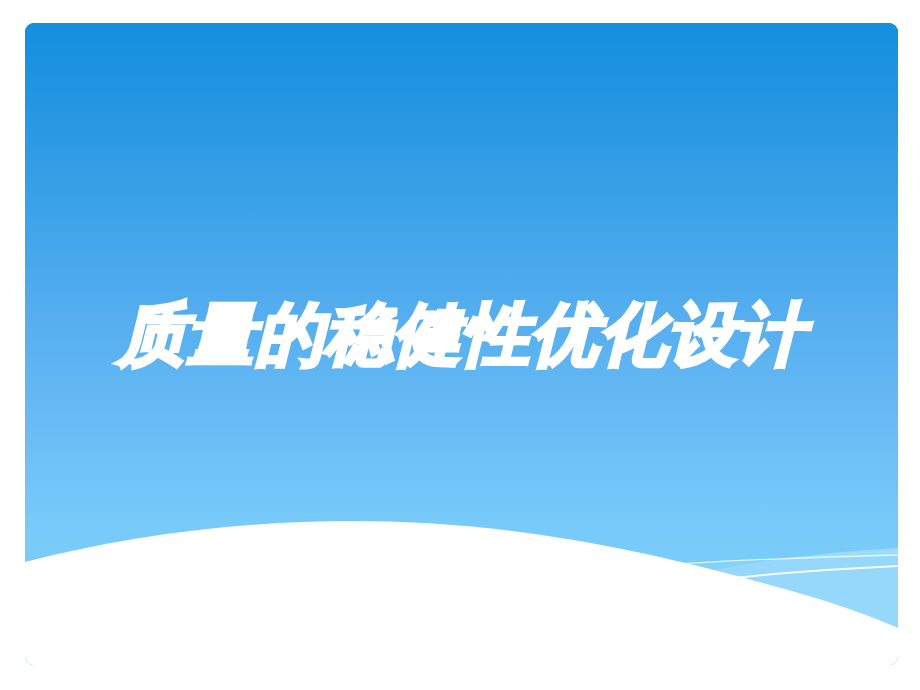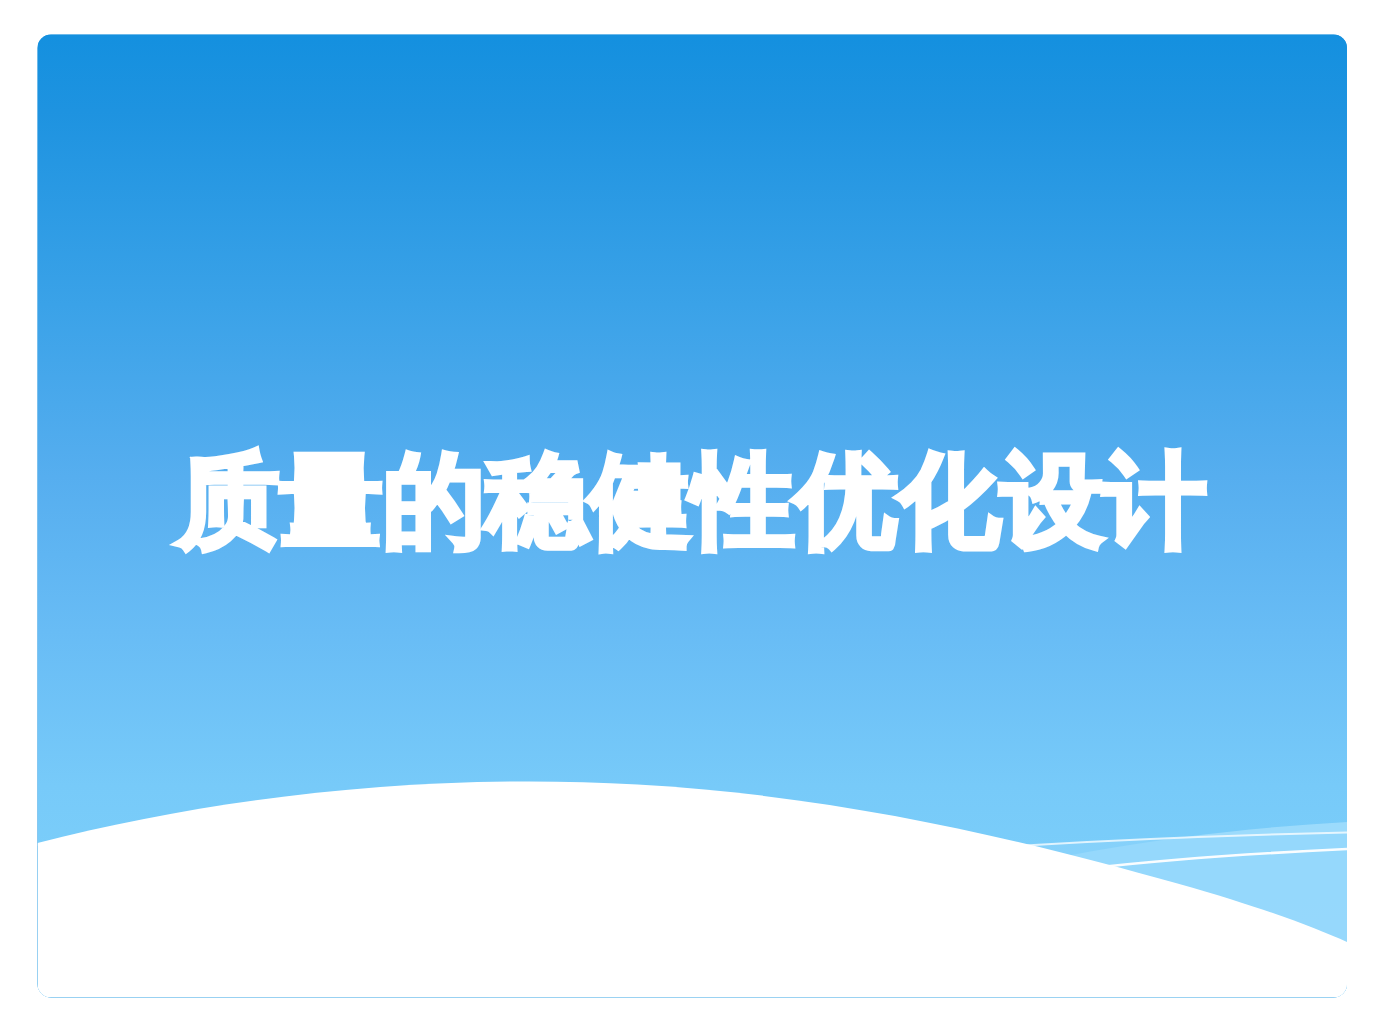--- a/index.html
+++ b/index.html
@@ -76,20 +76,21 @@
     color: #ffffff;
     font-family: "DejaVu Sans", "Liberation Sans", sans-serif;
     font-weight: 700;
     font-size: 68px;
     line-height: 1.0;
     letter-spacing: 0.01em;
     white-space: nowrap;
     text-align: center;
     -webkit-text-stroke: 3.5px #ffffff;
     paint-order: stroke fill;
+    font-style: italic;
   }
 </style>
 </head>
 <body>
 
 <div id="slide-root">
 
   <div class="slide-canvas">
 
     <div class="slide-bg"></div>

